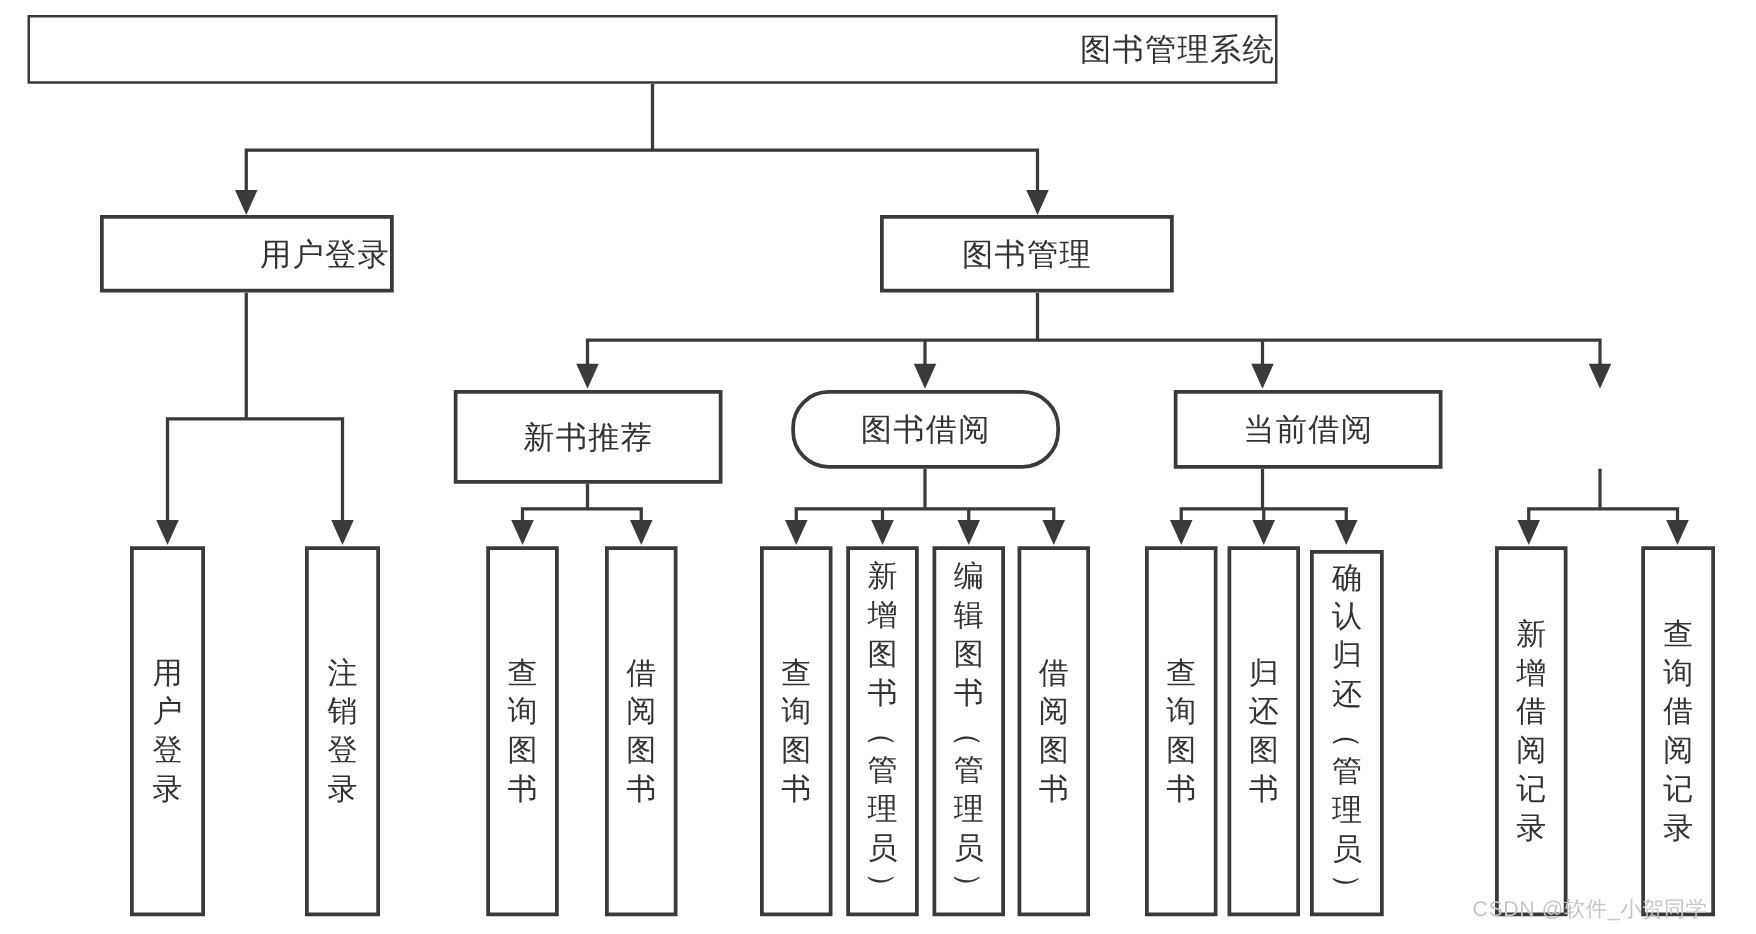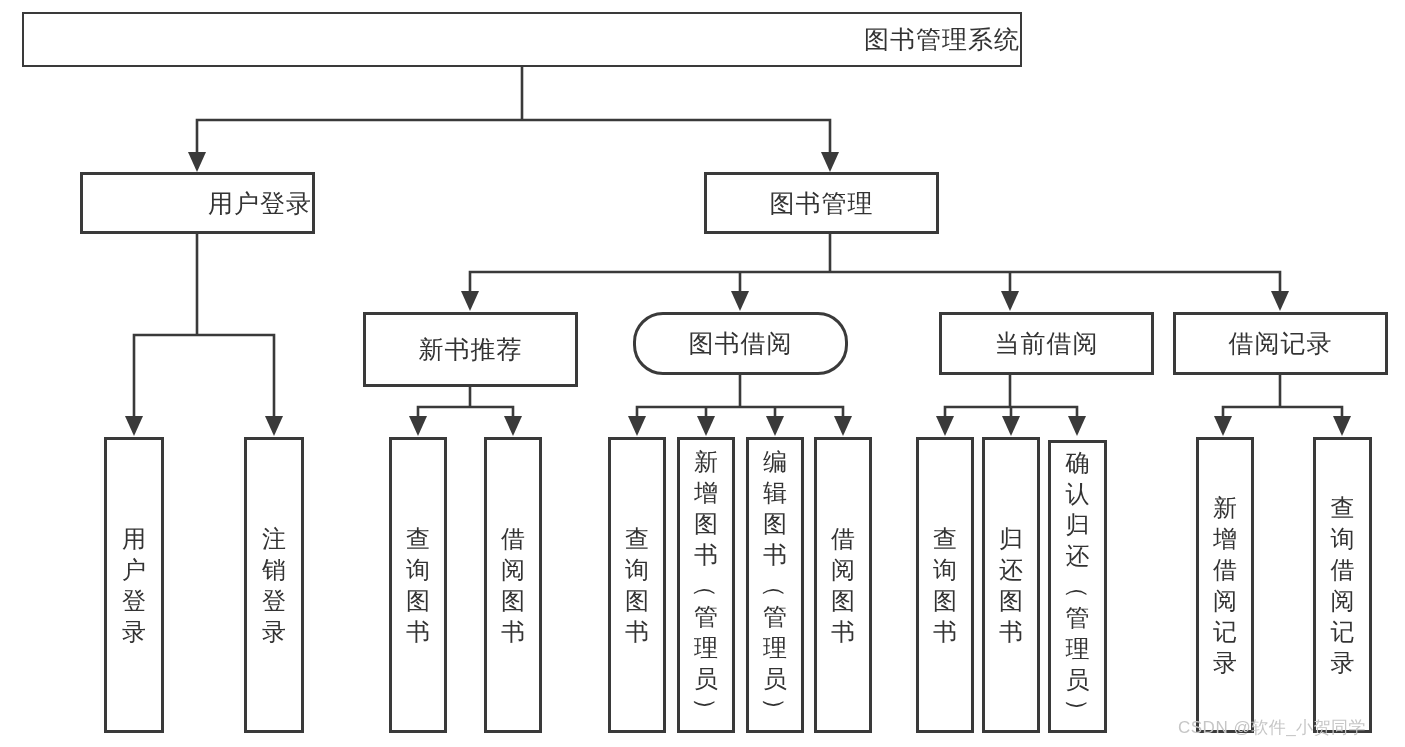--- a/index.html
+++ b/index.html
@@ -153,23 +153,20 @@
 
   <div class="node" style="left:363px;top:312px;width:215px;height:75px;">
     <span class="hlabel">新书推荐</span>
   </div>
   <div class="node" style="left:633px;top:312px;width:215px;height:63px;border-radius:30px;">
     <span class="hlabel">图书借阅</span>
   </div>
   <div class="node" style="left:903px;top:312px;width:215px;height:63px;margin-left:36px;">
     <span class="hlabel">当前借阅</span>
   </div>
-  <div class="node" style="left:1173px;top:312px;width:215px;height:63px;">
-    <span class="hlabel">借阅记录</span>
-  </div>
 
   <div class="node vbox" style="left:104px;top:437px;width:60px;height:296px;">
     <div class="vlabel">
         <span>用</span>
         <span>户</span>
         <span>登</span>
         <span>录</span>
       </div>
   </div>
   <div class="node vbox" style="left:244px;top:437px;width:60px;height:296px;">

